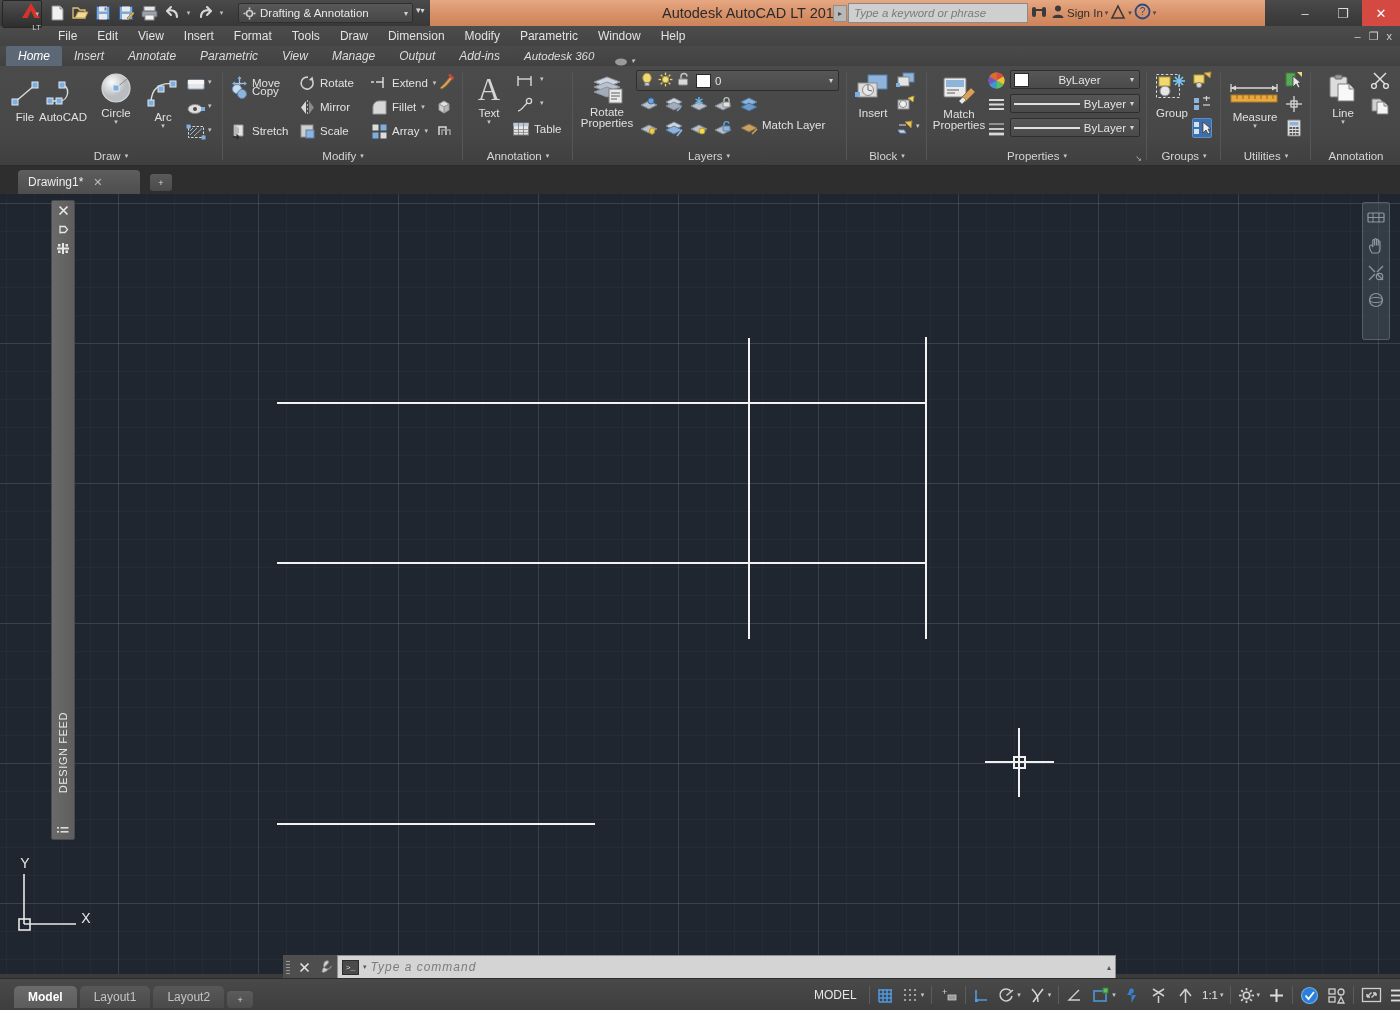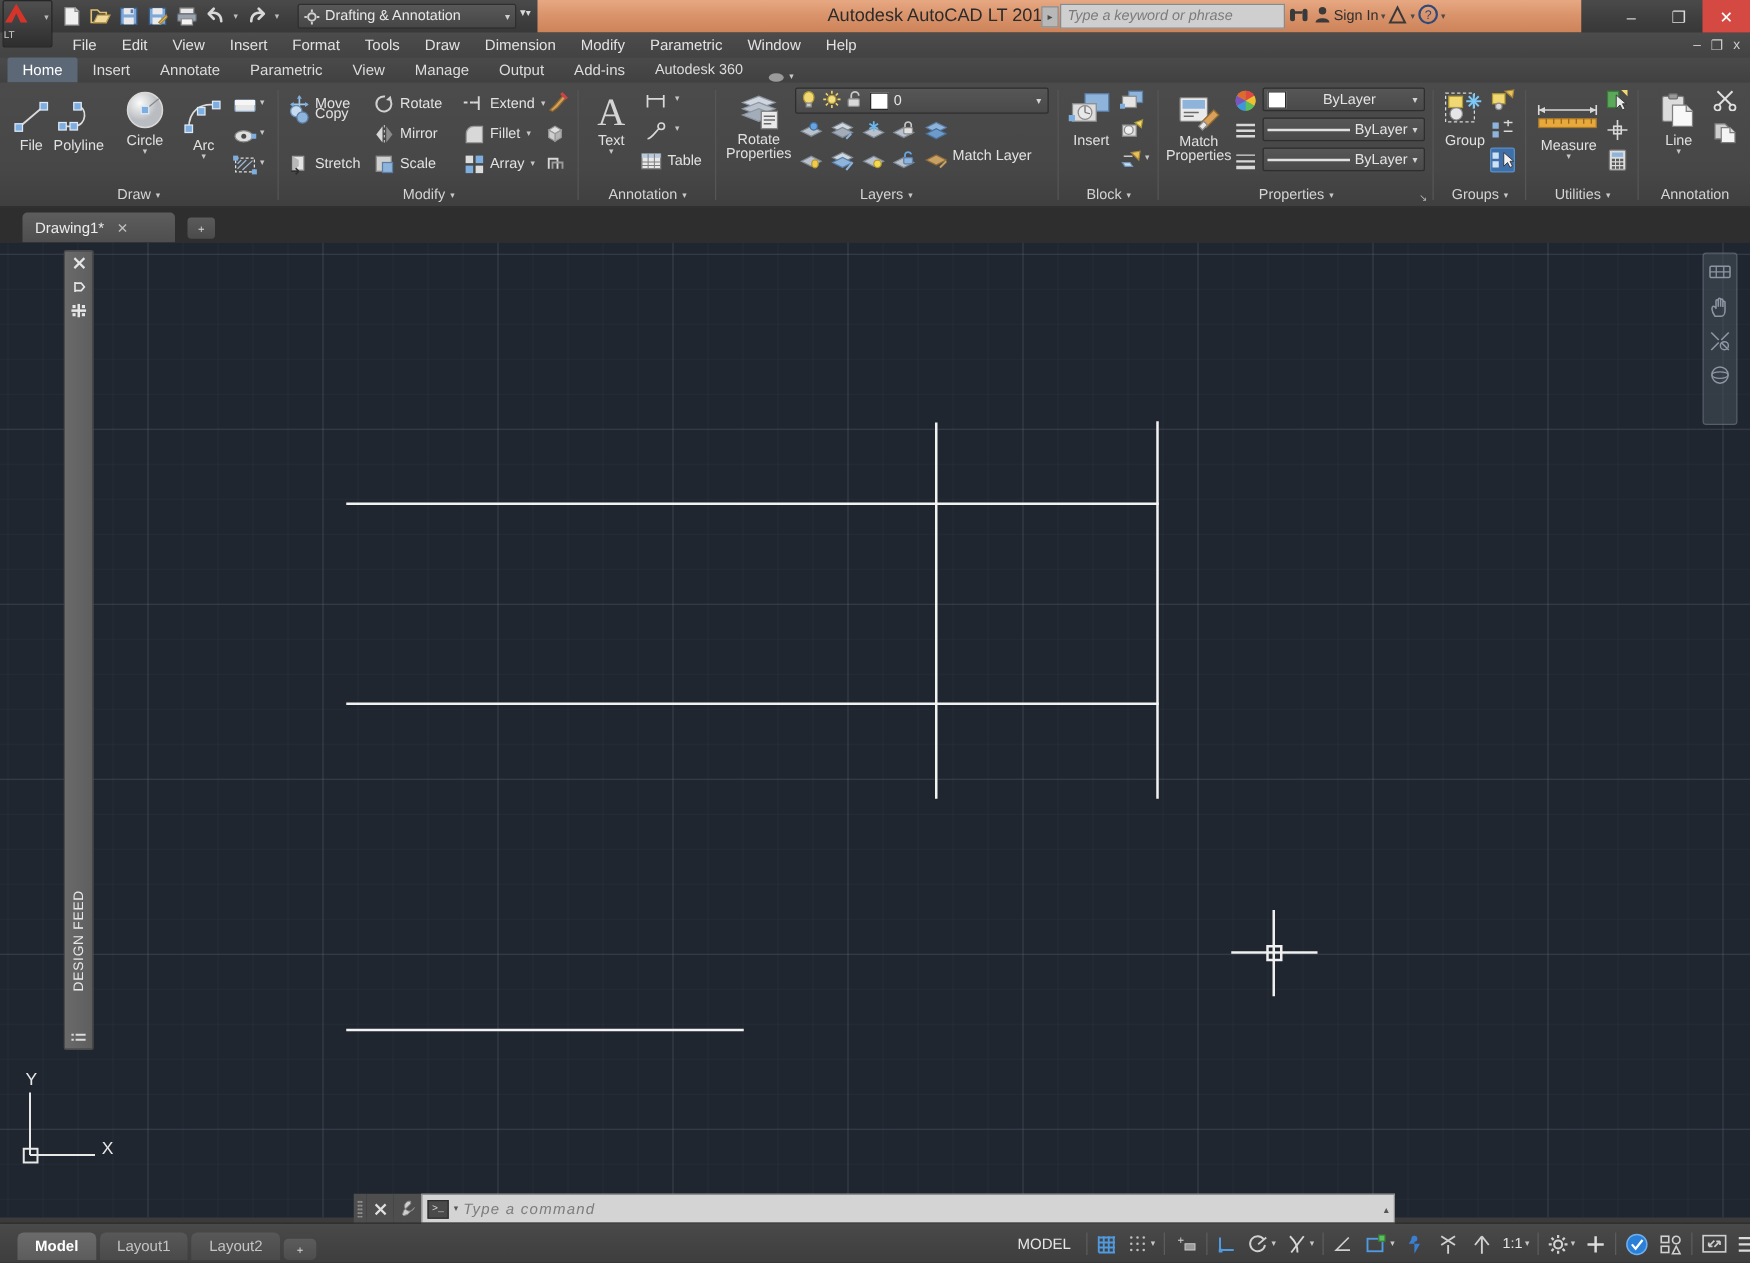--- a/index.html
+++ b/index.html
@@ -17,24 +17,24 @@
   .titlebar{
     position:absolute; left:0; top:0; width:1400px; height:26px;
     background:linear-gradient(to bottom,#4a4a4a 0%,#3f3f3f 55%,#383838 100%);
     display:flex; align-items:center;
   }
   .tb-orange{
     position:absolute; left:430px; top:0; width:835px; height:26px;
     background:linear-gradient(to bottom,#e6a882 0%,#d9926a 50%,#cd8359 100%);
   }
   .appbtn{
-    position:absolute; left:2px; top:0px; width:40px; height:38px;
+    position:absolute; left:2px; top:0px; width:40px; height:28px;
     background:linear-gradient(to bottom,#4f4f4f,#2e2e2e);
     border:1px solid #262626; border-radius:2px;
-    display:flex; flex-direction:column; align-items:flex-start; justify-content:flex-start;
+    display:flex; flex-direction:column; align-items:flex-end; justify-content:flex-start;
     padding-top:1px; z-index:9;
   }
   .appbtn .aglyph{ font-size:17px; color:#d6342a; line-height:17px; font-weight:bold;}
   .appbtn .alt{ font-size:8px; color:#cfcfcf; line-height:9px; margin-top:1px;}
   .appbtn .acaret{position:absolute; right:2px; top:9px; font-size:7px; color:#b9b9b9;}
 
   .qat{ position:absolute; left:46px; top:2px; height:22px; display:flex; align-items:center; gap:1px; z-index:6;}
   .qicon{ width:22px; height:21px; display:flex; align-items:center; justify-content:center; cursor:default;}
   .qicon svg{display:block;}
   .qcaret{font-size:7px;color:#bdbdbd;width:9px;text-align:center;}
@@ -81,21 +81,21 @@
     display:flex; align-items:center; padding-left:48px;
   }
   .menuitem{padding:0 10px; font-size:12px; color:#e2e2e2; line-height:20px; white-space:nowrap;}
   .menubar .mwin{position:absolute; right:4px; top:0; height:20px; display:flex;align-items:center;gap:8px;
     font-size:11px;color:#cfcfcf; padding-right:4px;}
 
   
   .ribtabs{
     position:absolute; left:0; top:46px; width:1400px; height:20px;
     background:linear-gradient(to bottom,#4a4a4a,#414141);
-    display:flex; align-items:flex-end; padding-left:6px;
+    display:flex; align-items:flex-end; padding-left:6px;font-style:italic;
   }
   .ribtab{padding:0 12px; height:20px; line-height:20px; font-size:12px; color:#dcdcdc; white-space:nowrap;}
   .ribtab.active{background:#5d6876; color:#ffffff; border-top-left-radius:2px;border-top-right-radius:2px;}
   .ribtab.small{font-size:11.5px;margin-top:36px;}
   .tabcloud{display:flex;align-items:center;gap:3px;padding:0 8px;}
 
   
   .ribbon{
     position:absolute; left:0; top:66px; width:1400px; height:100px;
     background:linear-gradient(to bottom,#4b4b4b 0%,#474747 70%,#3f3f3f 100%);
@@ -443,21 +443,21 @@
         </div>
         <div class="bigbtn" style="left:40px;top:8px">
           <div class="ic">
             <svg width="40" height="30">
                 <path d="M7,23 L16,23 C27,23 27,7 19,7" fill="none" stroke="#dcdcdc" stroke-width="1.4"></path>
                 <rect x="4" y="20" width="6" height="6" fill="#7eaee0" stroke="#dfe9f5"></rect>
                 <rect x="13" y="20" width="6" height="6" fill="#7eaee0" stroke="#dfe9f5"></rect>
                 <rect x="16" y="4" width="6" height="6" fill="#7eaee0" stroke="#dfe9f5"></rect>
               </svg>
           </div>
-          <div class="lb">Polyline</div>
+          <div class="lb">AutoCAD</div>
         </div>
         <div class="bigbtn" style="left:93px;top:4px">
           <div class="ic">
             <svg width="36" height="34">
                 <defs>
                   <radialGradient id="cg" cx="35%" cy="30%">
                     <stop offset="0%" stop-color="#fbfbfb"></stop>
                     <stop offset="100%" stop-color="#b9bcc0"></stop>
                   </radialGradient>
                 </defs>

